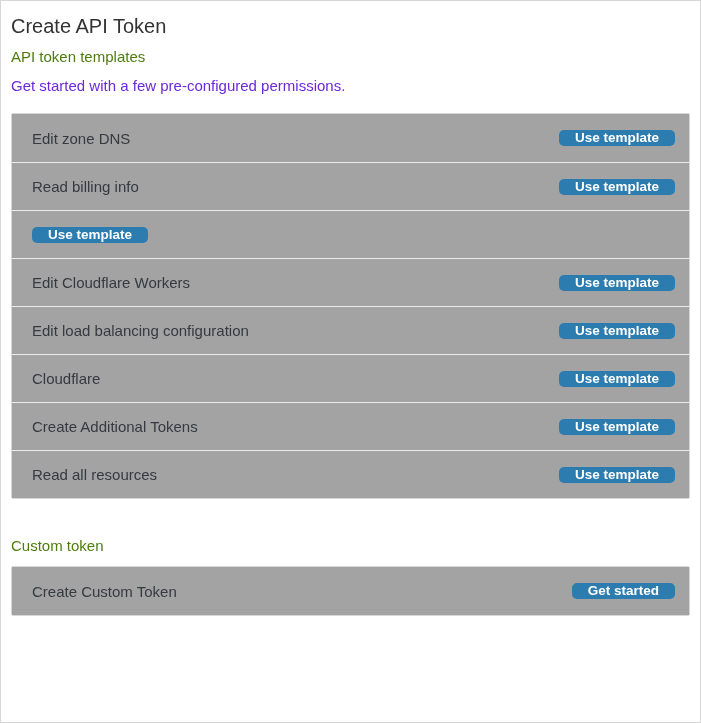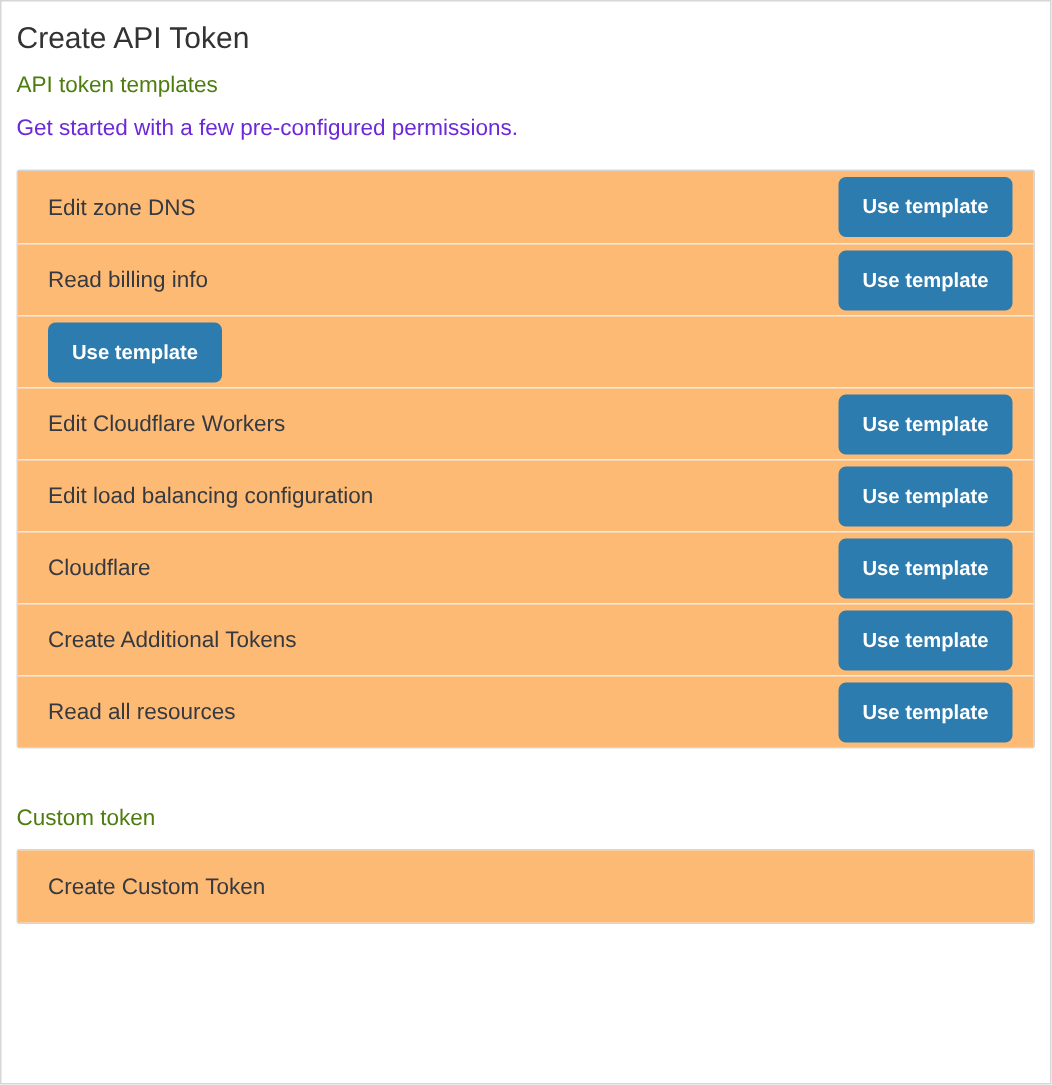--- a/index.html
+++ b/index.html
@@ -48,32 +48,32 @@
     background: #ffffff;
   }
   .card-list.templates { margin-bottom: 38px; }
   .row {
     display: flex;
     align-items: center;
     justify-content: space-between;
     height: 48px;
     padding: 0 14px 0 20px;
     border-top: 1px solid #ececec;
-    background: #fdba74;
+    background: #a3a3a3;
   }
   .row:first-child { border-top: none; }
   .row-label {
     font-size: 15px;
     color: #36393f;
   }
   .btn-primary {
     display: inline-flex;
     align-items: center;
     justify-content: center;
-    height: 40px;
+    height: 16px;
     padding: 0 16px;
     border: none;
     border-radius: 5px;
     background: #2c7cb0;
     color: #ffffff;
     font-family: inherit;
     font-size: 13.5px;
     font-weight: 700;
     line-height: 1;
     cursor: pointer;
@@ -122,16 +122,17 @@
       <span class="row-label">Read all resources</span>
       <button class="btn-primary">Use template</button>
     </div>
   </div>
 
   <h2 class="section-heading">Custom token</h2>
 
   <div class="card-list">
     <div class="row">
       <span class="row-label">Create Custom Token</span>
+      <button class="btn-primary">Get started</button>
     </div>
   </div>
 
 </div>
 
 </body></html>

